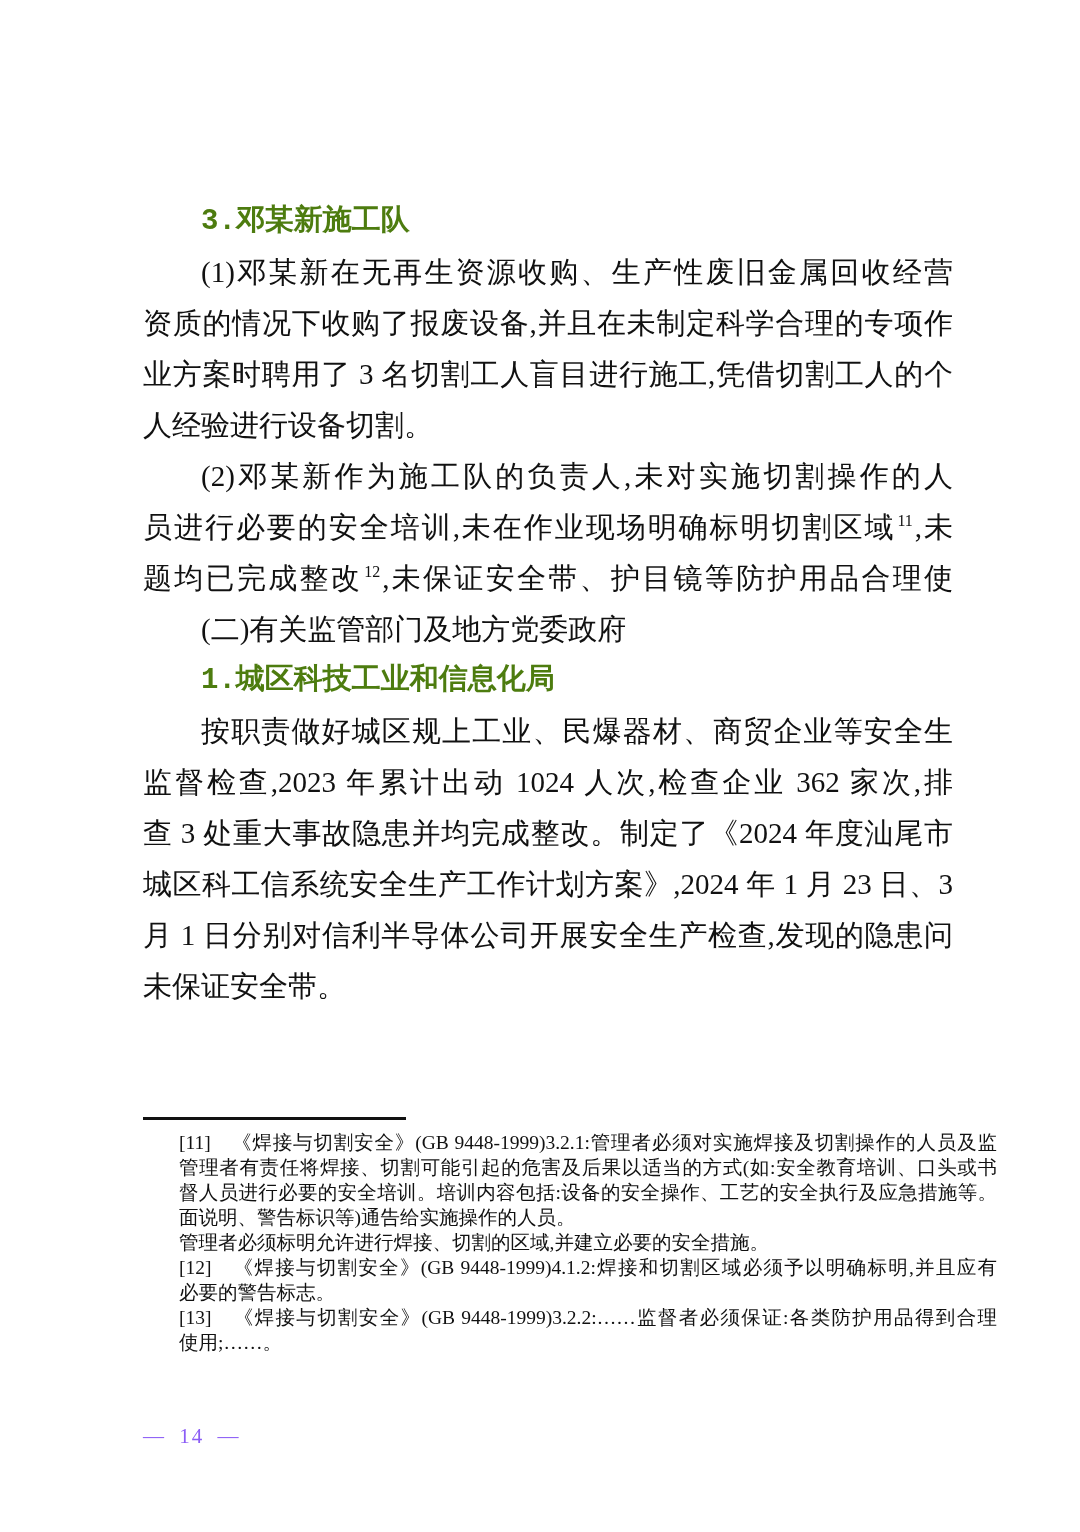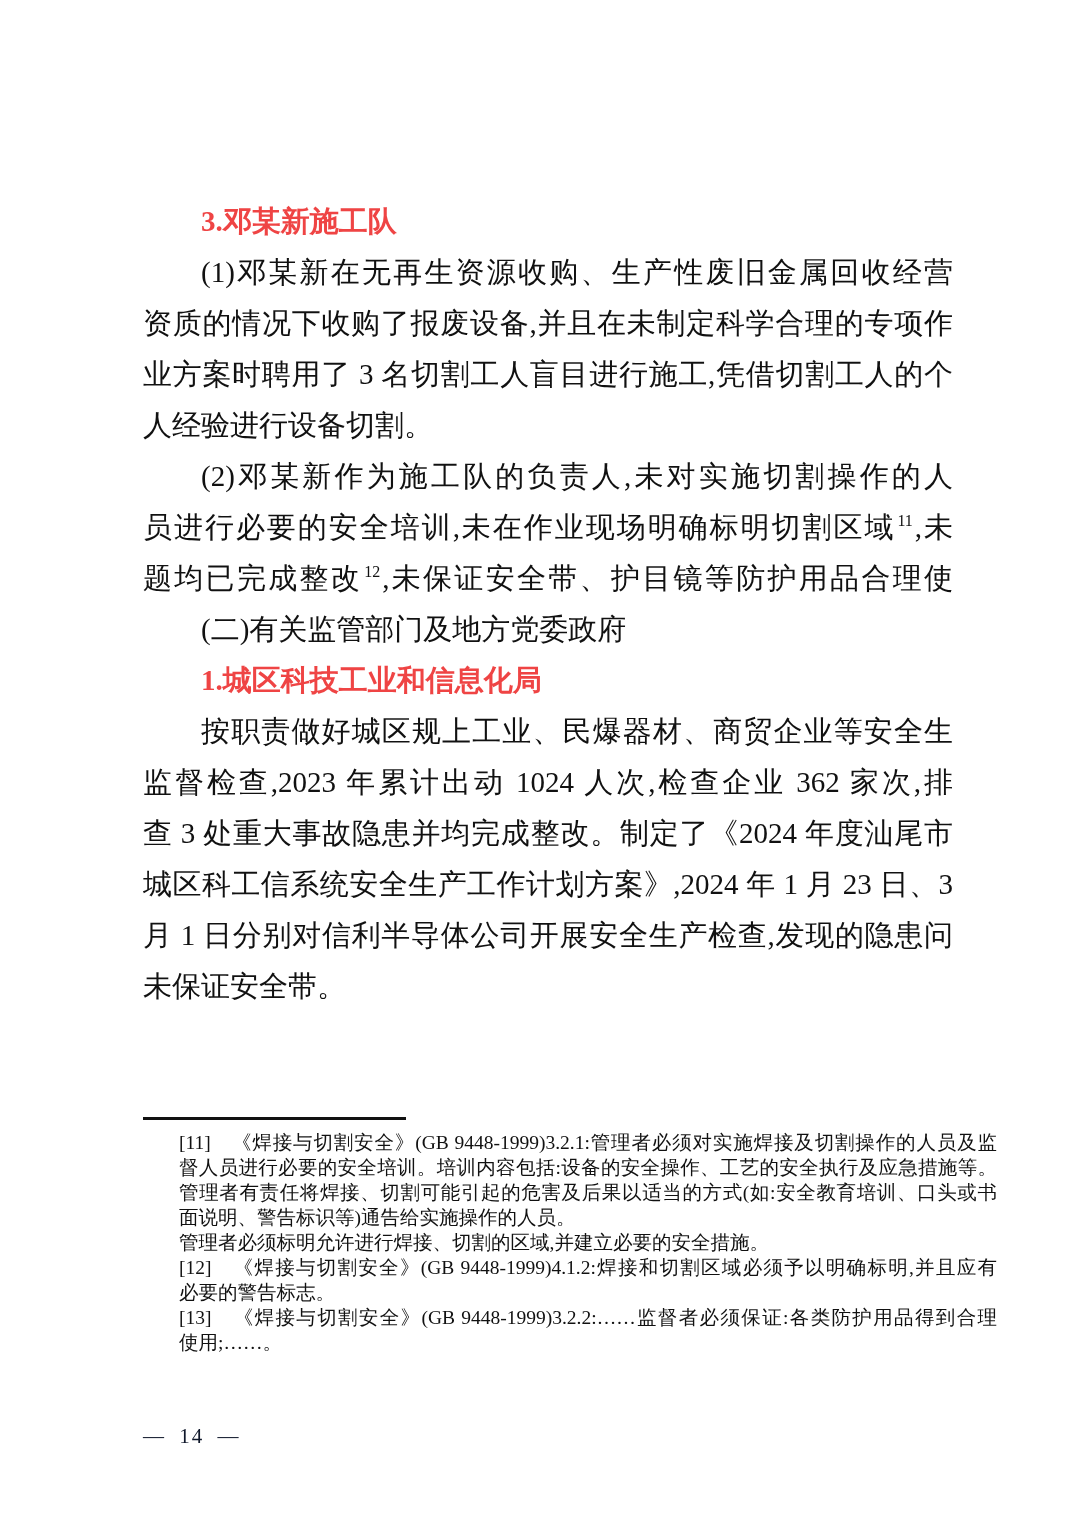--- a/index.html
+++ b/index.html
@@ -32,21 +32,21 @@
     line-height: 51px;
     font-size: 29px;
     white-space: normal;
     overflow: hidden;
   }
   .just {
     text-align: justify;
     text-align-last: justify;
   }
   .indent { text-indent: 2em; }
-  .bold { font-weight: bold; color: #ef4444; }
+  .bold { font-weight: bold; color: #4d7c0f; font-family: Liberation Mono, monospace; }
   sup.fnref {
     font-size: 16px;
     line-height: 0;
     vertical-align: super;
     margin: 16px 2px 0 2px;
   }
   .fnsep {
     position: absolute;
     left: 143px;
     top: 1117px;
@@ -67,21 +67,21 @@
     font-size: 19.5px;
     overflow: hidden;
   }
   .pageno {
     position: absolute;
     left: 143px;
     top: 1424px;
     font-size: 21px;
     letter-spacing: 2px;
     word-spacing: 6px;
-    color: #0f172a;
+    color: #8b5cf6;
   }
 </style>
 </head>
 <body>
 
 <div class="page">
 
   <div class="textcol">
     <div class="line indent bold">3.邓某新施工队</div>
 
@@ -102,22 +102,22 @@
     <div class="line just">查 3 处重大事故隐患并均完成整改。制定了《2024 年度汕尾市</div>
     <div class="line just">城区科工信系统安全生产工作计划方案》,2024 年 1 月 23 日、3</div>
     <div class="line just">月 1 日分别对信利半导体公司开展安全生产检查,发现的隐患问</div>
     <div class="line">未保证安全带。</div>
   </div>
 
   <div class="fnsep"></div>
 
   <div class="fnblock">
     <div class="fnline just">[11]　《焊接与切割安全》(GB 9448-1999)3.2.1:管理者必须对实施焊接及切割操作的人员及监</div>
+    <div class="fnline just">管理者有责任将焊接、切割可能引起的危害及后果以适当的方式(如:安全教育培训、口头或书</div>
     <div class="fnline just">督人员进行必要的安全培训。培训内容包括:设备的安全操作、工艺的安全执行及应急措施等。</div>
-    <div class="fnline just">管理者有责任将焊接、切割可能引起的危害及后果以适当的方式(如:安全教育培训、口头或书</div>
     <div class="fnline">面说明、警告标识等)通告给实施操作的人员。</div>
     <div class="fnline">管理者必须标明允许进行焊接、切割的区域,并建立必要的安全措施。</div>
     <div class="fnline just">[12]　《焊接与切割安全》(GB 9448-1999)4.1.2:焊接和切割区域必须予以明确标明,并且应有</div>
     <div class="fnline">必要的警告标志。</div>
     <div class="fnline just">[13]　《焊接与切割安全》(GB 9448-1999)3.2.2:……监督者必须保证:各类防护用品得到合理</div>
     <div class="fnline">使用;……。</div>
   </div>
 
   <div class="pageno">— 14 —</div>
 

